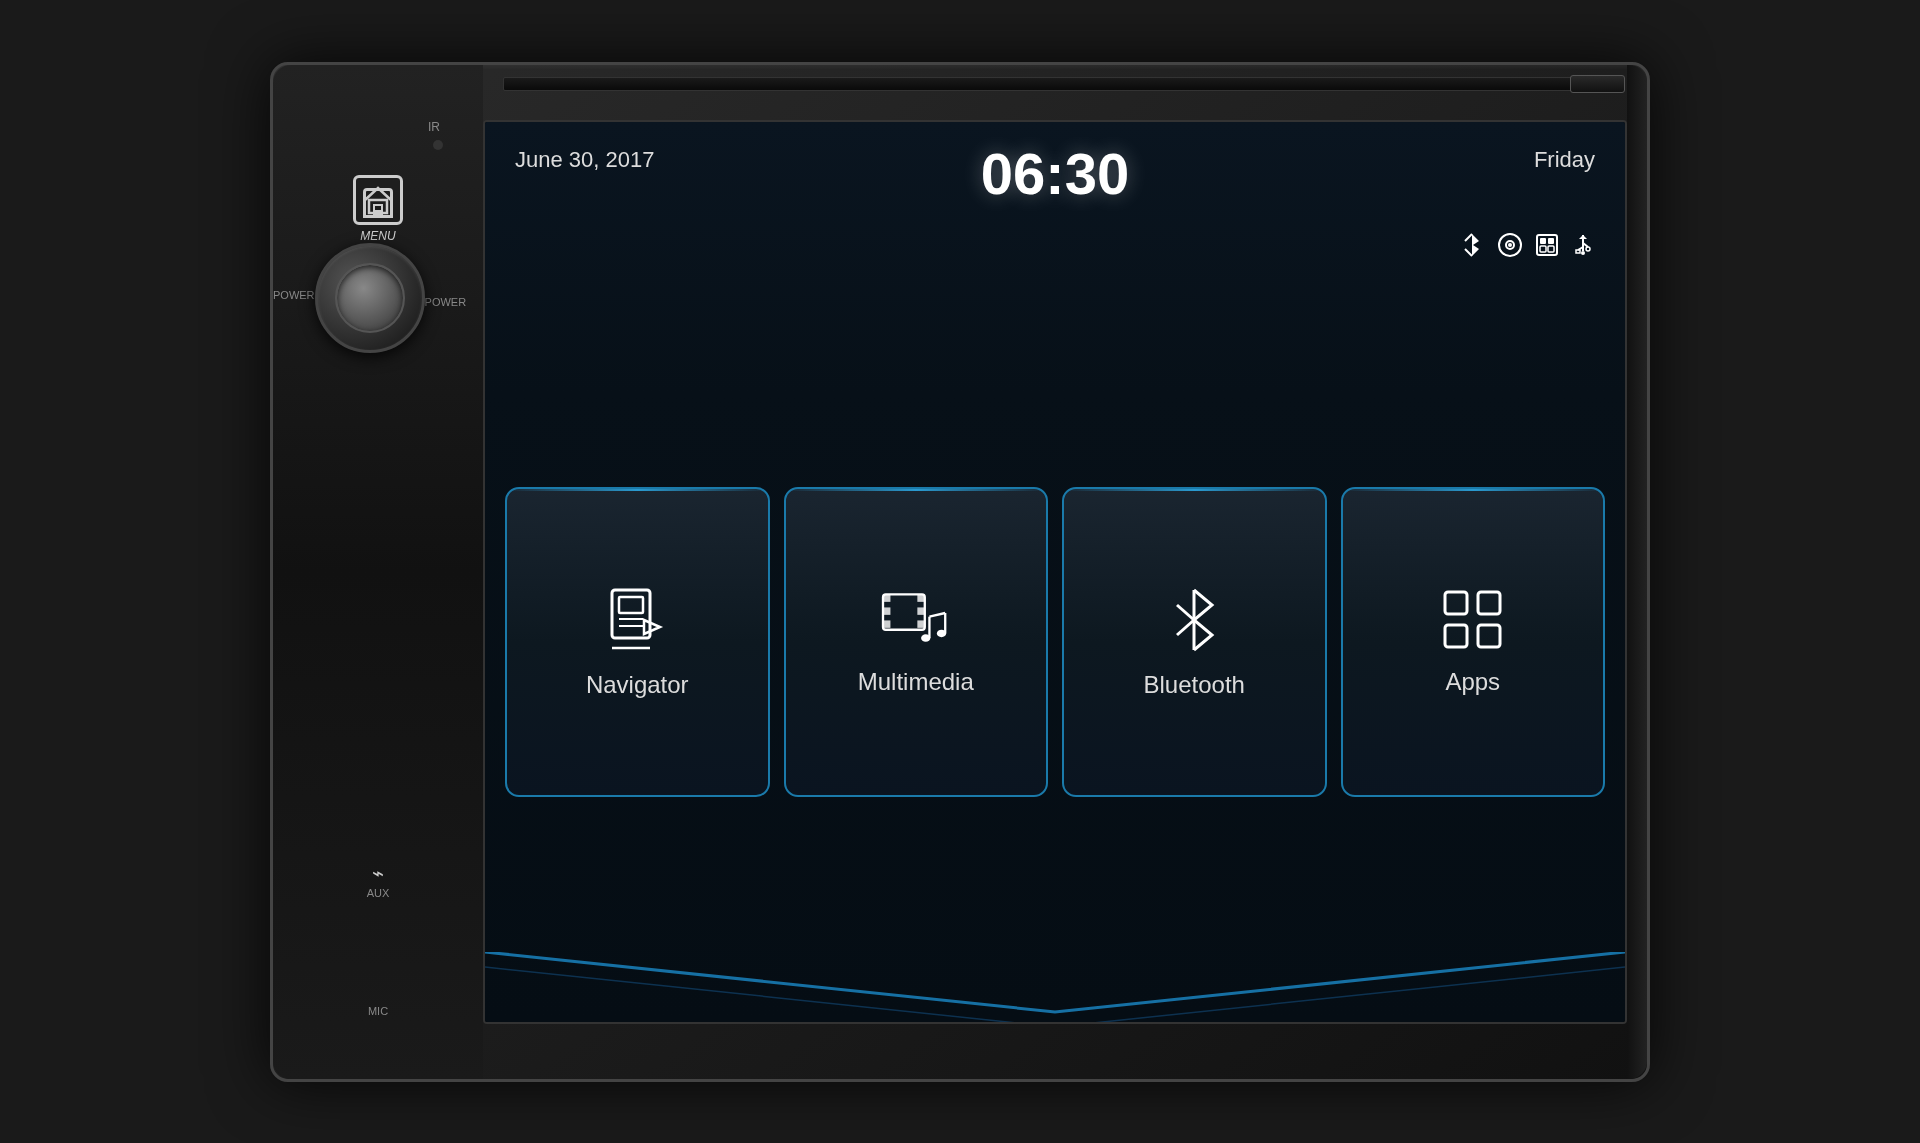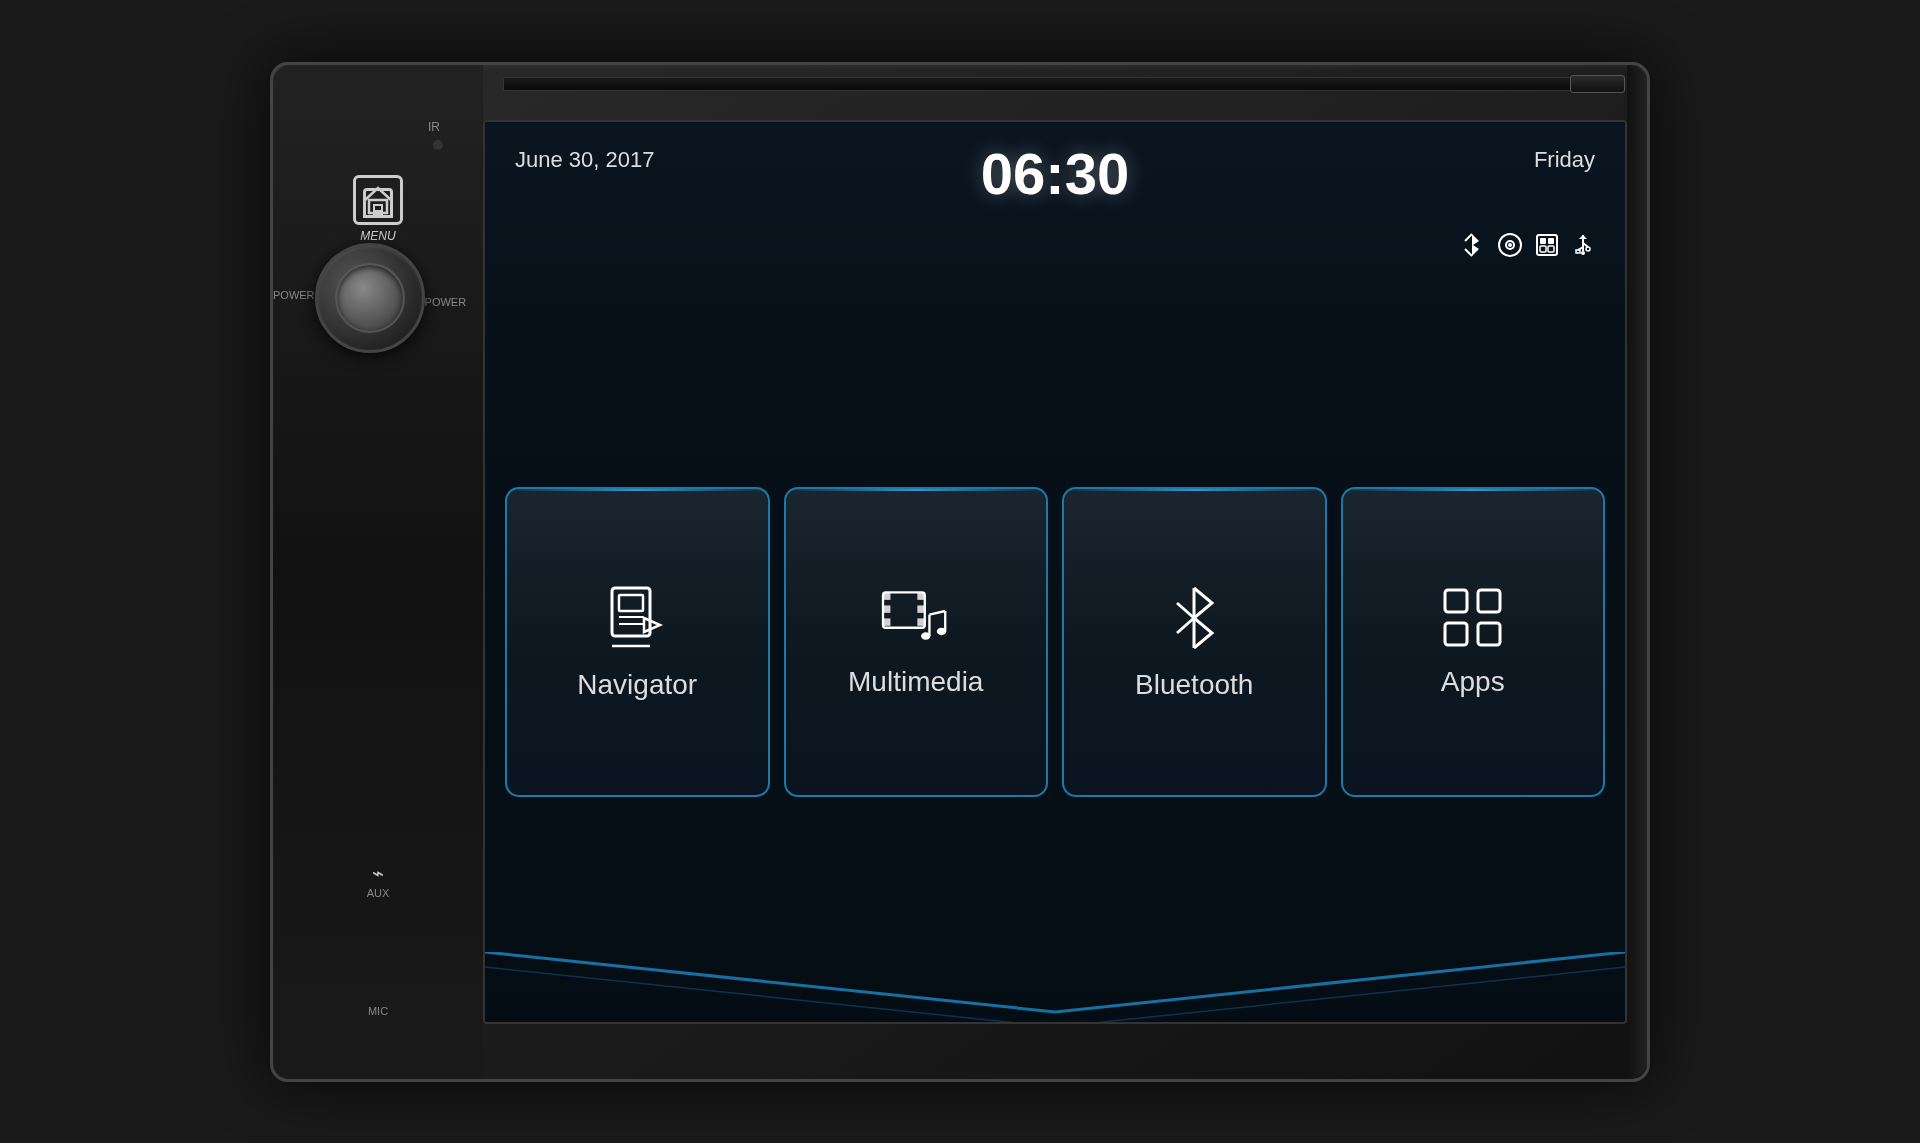--- a/index.html
+++ b/index.html
@@ -325,21 +325,21 @@
       position: absolute;
       top: 0;
       left: 0;
       right: 0;
       height: 2px;
       background: linear-gradient(90deg, transparent, #2a9ad0, transparent);
     }
 
     .btn-label {
       color: #ddd;
-      font-size: 28px;
+      font-size: 24px;
       font-weight: normal;
     }
 
     
     .navigator-icon {
       width: 70px;
       height: 70px;
       margin-bottom: 16px;
     }
 

